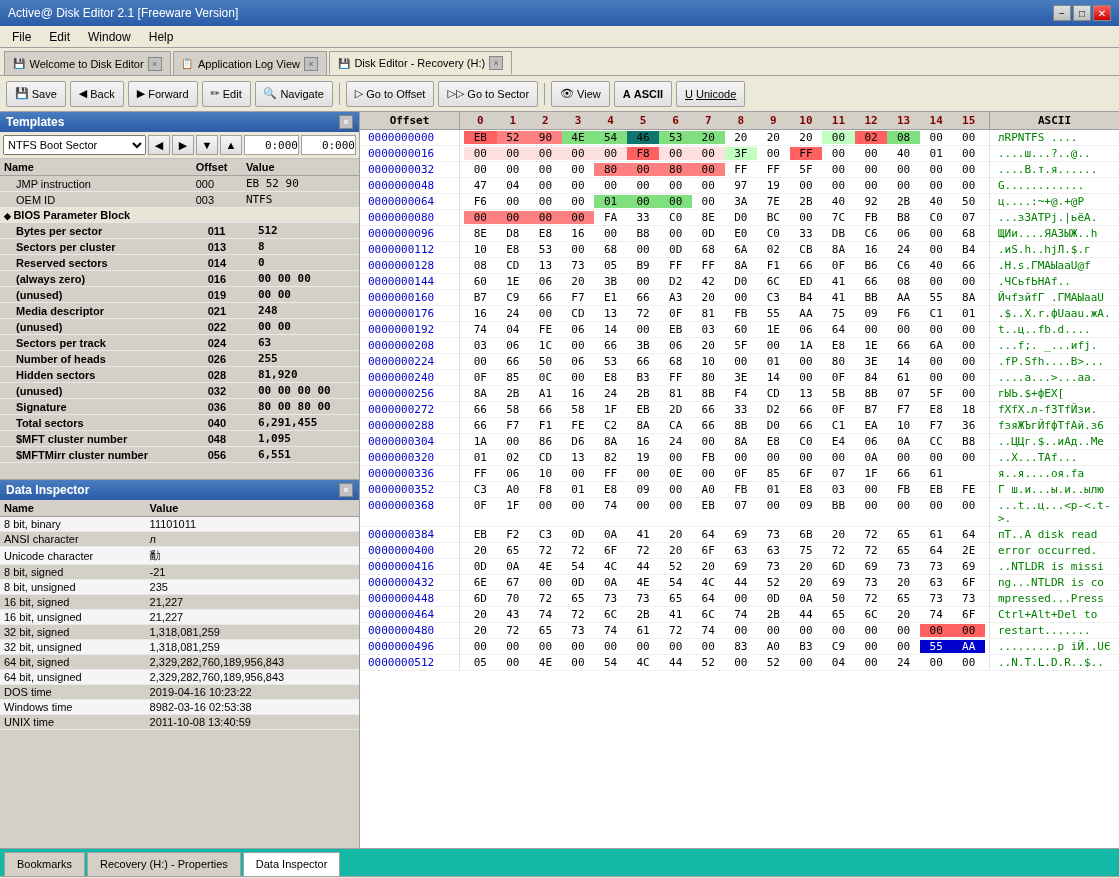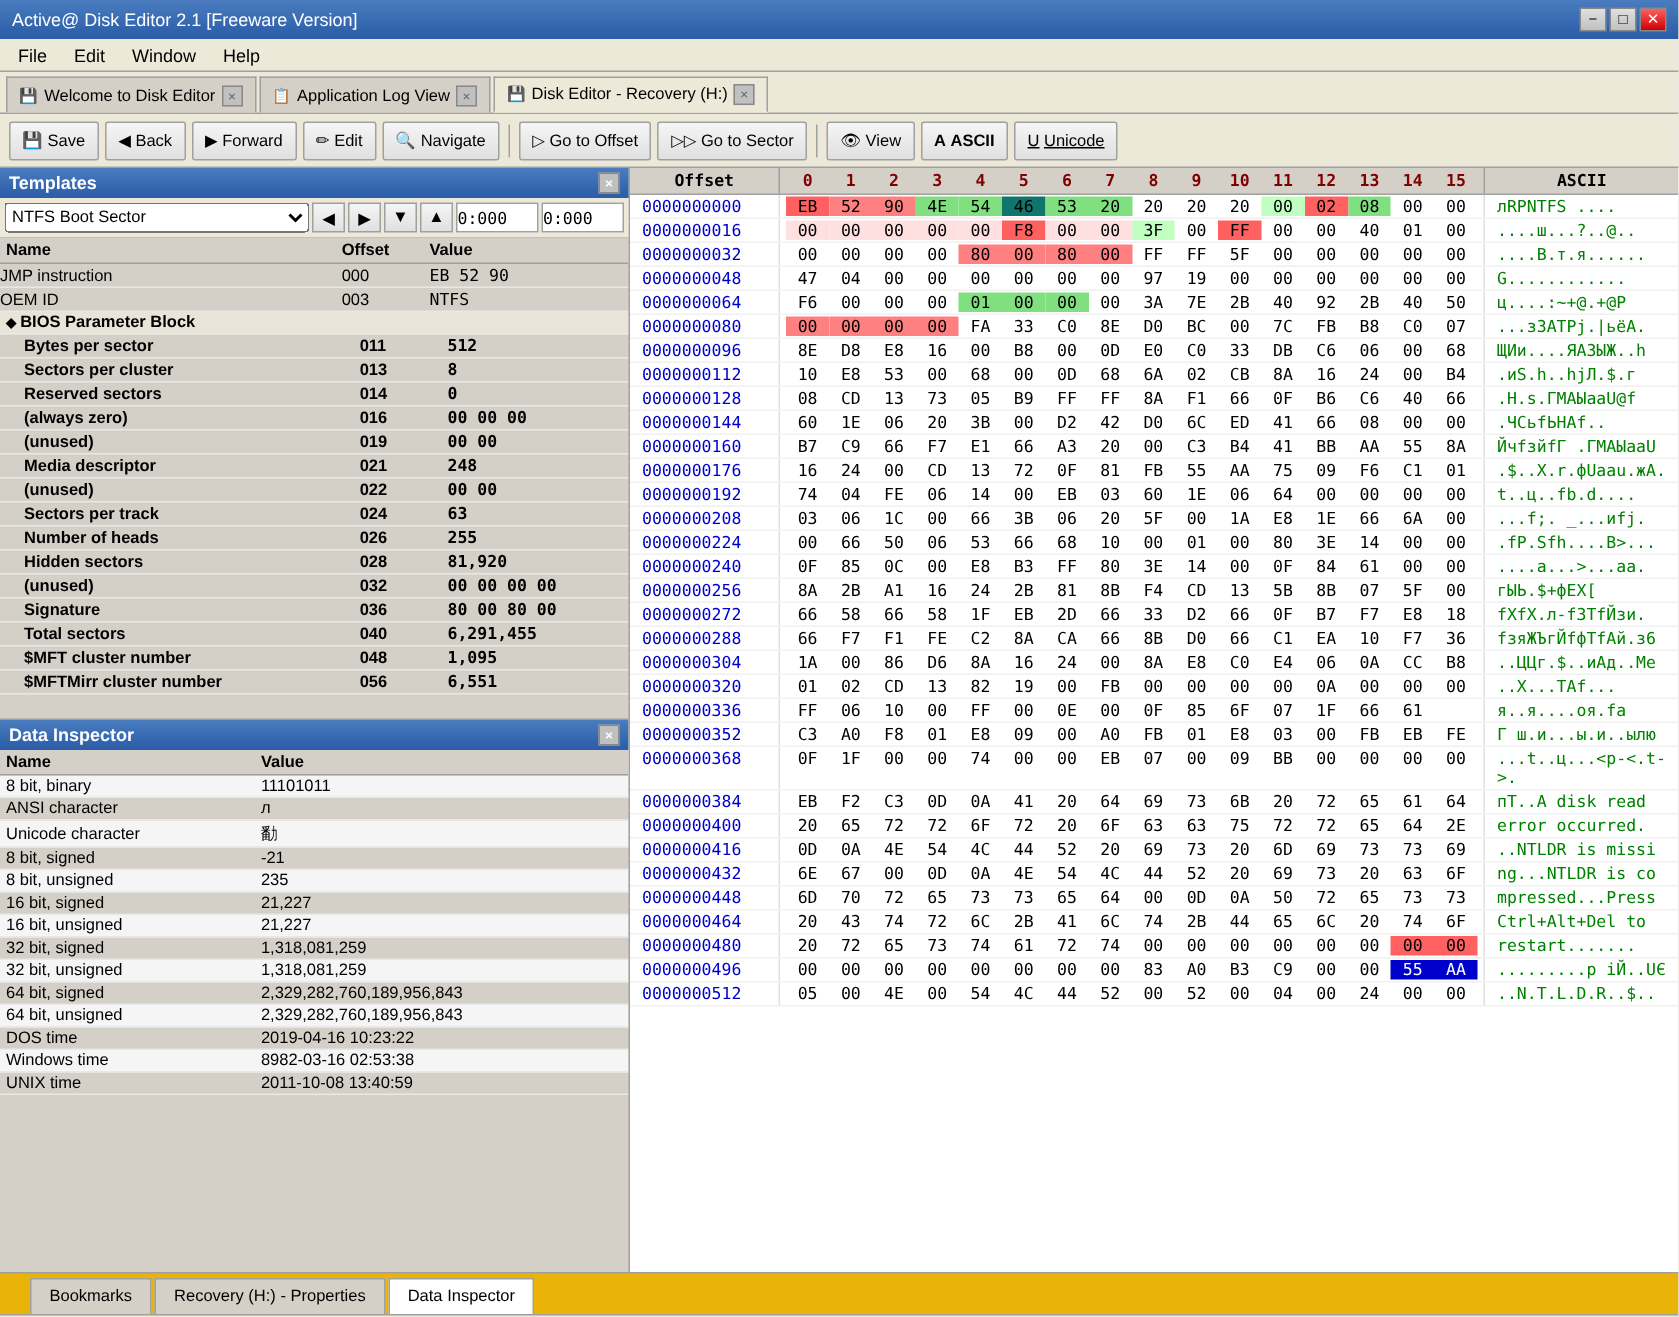--- a/index.html
+++ b/index.html
@@ -24,37 +24,37 @@
 
     
     #toolbar { background: #ece9d8; border-bottom: 1px solid #a0a0a0; padding: 3px 6px; display: flex; align-items: center; gap: 4px; height: 36px; }
     .toolbar-btn { display: flex; align-items: center; gap: 3px; padding: 2px 8px; border: 1px solid #a0a0a0; background: linear-gradient(to bottom, #f5f5f5, #e0e0e0); cursor: pointer; font-size: 11px; height: 26px; border-radius: 2px; }
     .toolbar-sep { width: 1px; height: 22px; background: #a0a0a0; margin: 0 2px; }
 
     
     #main { display: flex; height: calc(878px - 26px - 22px - 28px - 36px - 30px); }
 
     
-    #left-panel { width: 420px; display: flex; flex-direction: column; border-right: 1px solid #a0a0a0; }
+    #left-panel { width: 360px; display: flex; flex-direction: column; border-right: 1px solid #a0a0a0; }
     
     
     #templates-section { border-bottom: 1px solid #a0a0a0; }
     #templates-header { background: linear-gradient(to bottom, #4a7cbf, #2a5ca8); color: white; padding: 3px 6px; display: flex; align-items: center; justify-content: space-between; font-size: 12px; font-weight: bold; }
     #templates-toolbar { background: #ece9d8; padding: 3px; display: flex; align-items: center; gap: 2px; border-bottom: 1px solid #c0c0c0; }
     .tmpl-dropdown { flex: 1; font-size: 11px; height: 20px; }
     .tmpl-btn { width: 22px; height: 20px; border: 1px solid #a0a0a0; background: linear-gradient(to bottom, #f5f5f5, #e0e0e0); cursor: pointer; font-size: 11px; display: flex; align-items: center; justify-content: center; }
-    .tmpl-addr { width: 55px; height: 20px; border: 1px solid #a0a0a0; background: white; font-size: 11px; text-align: left; font-family: monospace; }
+    .tmpl-addr { width: 55px; height: 20px; border: 1px solid #a0a0a0; background: white; font-size: 11px; text-align: right; font-family: monospace; }
     
     #templates-table { overflow-y: auto; }
     .tmpl-table { width: 100%; border-collapse: collapse; font-size: 11px; }
     .tmpl-table th { background: #d4d0c8; border-bottom: 1px solid #a0a0a0; padding: 2px 4px; text-align: left; font-weight: bold; }
     .tmpl-table td { padding: 1px 4px; border-bottom: 1px solid #e8e8e8; }
     .tmpl-table .section-row td { font-weight: bold; background: #e8e4d8; }
     .tmpl-table .subsection-row td { font-weight: bold; padding-left: 16px; }
-    .tmpl-table .data-row td:first-child { padding-left: 0; }
+    .tmpl-table .data-row td:first-child { padding-left: 16px; }
     .tmpl-table td.hex-val { font-family: monospace; }
 
     
     #inspector-section { flex: 1; overflow-y: auto; }
     #inspector-header { background: linear-gradient(to bottom, #4a7cbf, #2a5ca8); color: white; padding: 3px 6px; display: flex; align-items: center; justify-content: space-between; font-size: 12px; font-weight: bold; }
     .insp-table { width: 100%; border-collapse: collapse; font-size: 11px; }
     .insp-table th { background: #d4d0c8; border-bottom: 1px solid #a0a0a0; padding: 2px 4px; text-align: left; font-weight: bold; }
     .insp-table td { padding: 1px 4px; border-bottom: 1px solid #e8e8e8; }
     .insp-table tr:nth-child(odd) { background: #f5f5f5; }
 
@@ -73,21 +73,21 @@
     .hex-row { display: flex; font-size: 11px; font-family: monospace; border-bottom: 1px solid #f0f0f0; }
     .hex-offset { width: 100px; padding: 1px 8px; color: #0000cc; border-right: 1px solid #e0e0e0; }
     .hex-bytes { flex: 1; display: grid; grid-template-columns: repeat(16, 1fr); padding: 1px 4px; }
     .hex-byte { text-align: center; padding: 0 1px; }
     .hex-ascii { width: 130px; padding: 1px 8px; border-left: 1px solid #e0e0e0; color: #008000; }
 
     
     #status-bar { background: #ece9d8; border-top: 1px solid #a0a0a0; display: flex; align-items: center; height: 24px; padding: 0 4px; font-size: 11px; }
 
     
-    #bottom-tabs { background: #eab308; border-top: 1px solid #a0a0a0; display: flex; align-items: center; height: 28px; padding: 2px 20px 0; }
+    #bottom-tabs { background: #14b8a6; border-top: 1px solid #a0a0a0; display: flex; align-items: center; height: 28px; padding: 2px 4px 0; }
     .bottom-tab { padding: 2px 12px; border: 1px solid #a0a0a0; border-bottom: none; background: #d4d0c8; font-size: 11px; cursor: pointer; height: 24px; display: flex; align-items: center; margin-right: 2px; }
     .bottom-tab.active { background: white; }
 
     
     ::-webkit-scrollbar { width: 14px; height: 14px; }
     ::-webkit-scrollbar-track { background: #f0f0f0; }
     ::-webkit-scrollbar-thumb { background: #c0c0c0; border: 1px solid #808080; }
 
     .close-x { width: 14px; height: 14px; background: #c0c0c0; border: 1px solid #888; display: inline-flex; align-items: center; justify-content: center; font-size: 9px; cursor: pointer; margin-left: 4px; }
 

